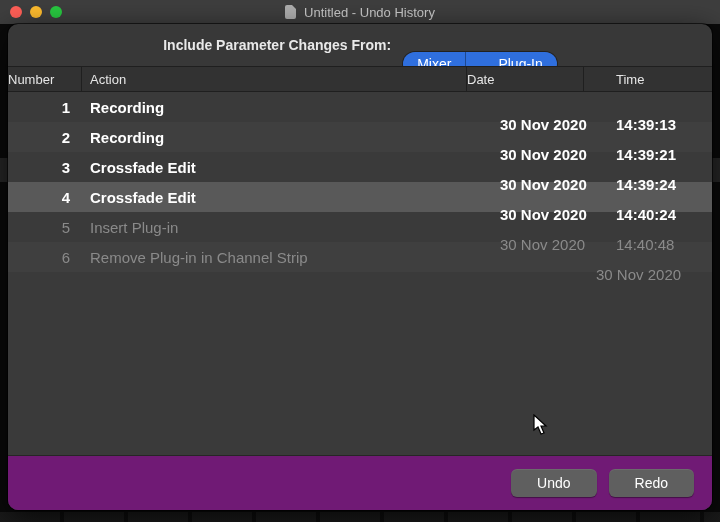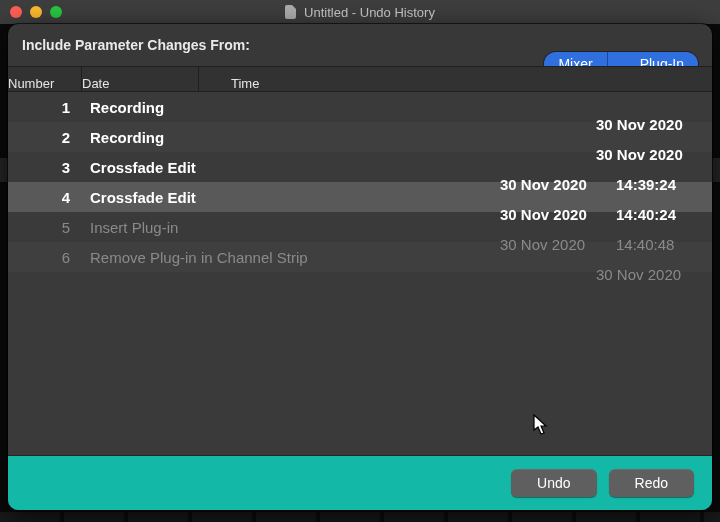--- a/index.html
+++ b/index.html
@@ -87,21 +87,21 @@
     box-shadow: 0 8px 30px rgba(0,0,0,0.7), 0 0 0 1px rgba(0,0,0,0.6);
     display: flex;
     flex-direction: column;
     overflow: hidden;
   }
 
   .top-controls {
     height: 42px;
     display: flex;
     align-items: center;
-    justify-content: space-between;
+    justify-content: center;
     padding: 0 14px;
     gap: 12px;
     color: #e9e9e9;
     font-size: 14px;
     font-weight: 600;
   }
   .top-controls .label {
     font-weight: 600;
   }
   .seg {
@@ -141,21 +141,21 @@
     border-bottom: 1px solid #1f1f1f;
   }
   .col-num    { width: 74px;  text-align: right; padding-right: 12px; box-sizing: border-box;}
   .col-action { flex: 1; padding-left: 8px; }
   .col-date   { width: 116px; }
   .col-time   { width: 96px; }
   .table-head > div {
     border-right: 1px solid #1f1f1f;
     height: 100%;
     display: flex;
-    align-items: flex-end;
+    align-items: center;
   }
   .table-head > div:last-child { border-right: none; margin-left: 32px; }
 
   
   .table-body {
     flex: 1;
     overflow: auto;
     background: #3a3a3a;
   }
   .row {
@@ -190,21 +190,21 @@
 
   
   .footer {
     height: 54px;
     display: flex;
     align-items: center;
     justify-content: flex-end;
     gap: 12px;
     padding: 0 18px;
     border-top: 1px solid #262626;
-    background: #14b8a6;
+    background: #701a75;
   }
   .btn {
     appearance: none;
     border: none;
     background: #5f5f5f;
     color: #fff;
     font-size: 14px;
     padding: 6px 26px;
     border-radius: 6px;
     cursor: pointer;
@@ -259,38 +259,43 @@
     <div class="seg">
       <button class="active">Mixer</button>
       <button class="active">Plug-In</button>
     </div>
   </div>
 
   <div class="table-head">
     <div class="col-num">
         <span>Number</span>
       </div>
+    <div class="col-action">
+        <span>Action</span>
+      </div>
     <div class="col-date">
         <span>Date</span>
       </div>
     <div class="col-time">
         <span>Time</span>
       </div>
   </div>
 
   <div class="table-body" id="table-body">
       <div class="row active-past">
         <div class="col-num">1</div>
         <div class="col-action">Recording</div>
         <div class="col-date">30 Nov 2020</div>
+        <div class="col-time">14:39:13</div>
       </div>
       <div class="row alt active-past">
         <div class="col-num">2</div>
         <div class="col-action">Recording</div>
         <div class="col-date">30 Nov 2020</div>
+        <div class="col-time">14:39:21</div>
       </div>
       <div class="row active-past">
         <div class="col-num">3</div>
         <div class="col-action">Crossfade Edit</div>
         <div class="col-date">30 Nov 2020</div>
         <div class="col-time">14:39:24</div>
       </div>
       <div class="row alt selected">
         <div class="col-num">4</div>
         <div class="col-action">Crossfade Edit</div>

